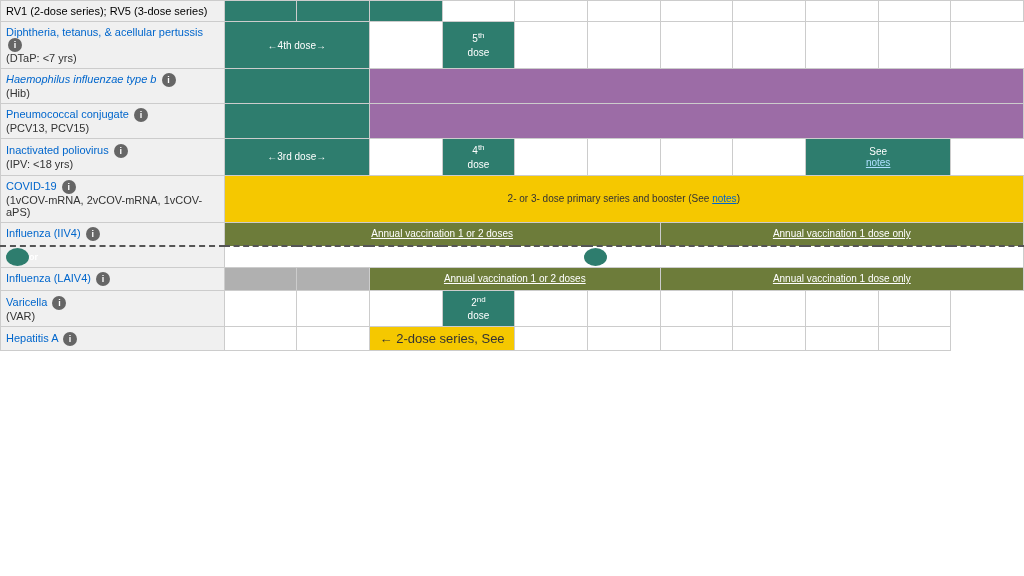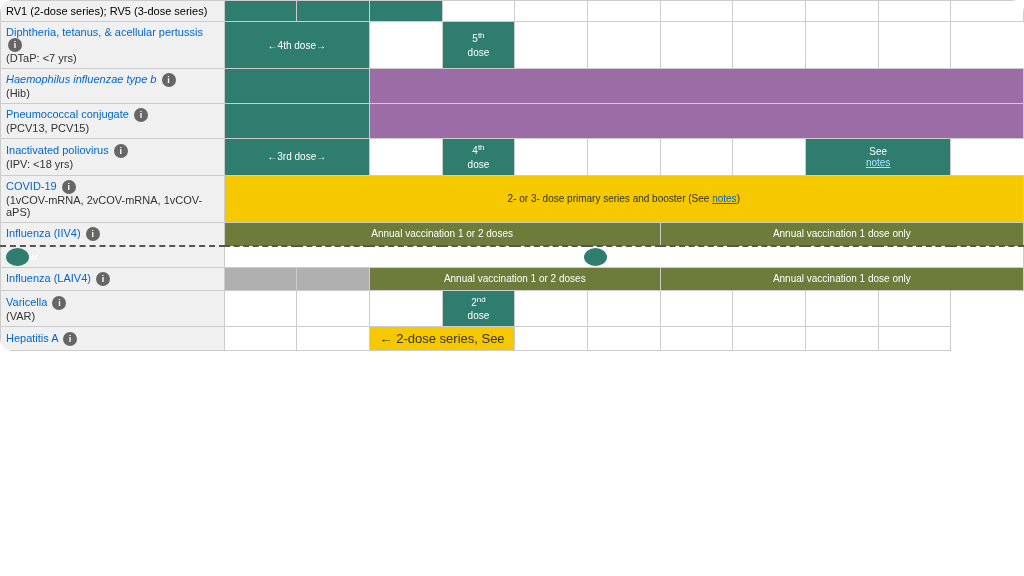--- a/index.html
+++ b/index.html
@@ -8,21 +8,20 @@
       font-size: 12px;
       background: #fff;
       overflow: hidden;
       width: 1024px;
       height: 576px;
     }
 
     .table-container {
       width: 1024px;
       overflow: hidden;
-      border-radius: 13px;
     }
 
     table {
       width: 100%;
       border-collapse: collapse;
       table-layout: fixed;
     }
 
     td, th {
       border: 1px solid #ccc;
@@ -101,20 +100,21 @@
       text-align: center;
       line-height: 18px;
       font-weight: bold;
       padding-left: 23px;
     }
 
     .annual-text {
       font-size: 10px;
       text-align: center;
       color: white;
+      text-decoration: underline;
     }
 
     .notes-link {
       color: #0066cc;
       text-decoration: underline;
     }
 
     .covid-text {
       font-size: 10px;
       text-align: center;

